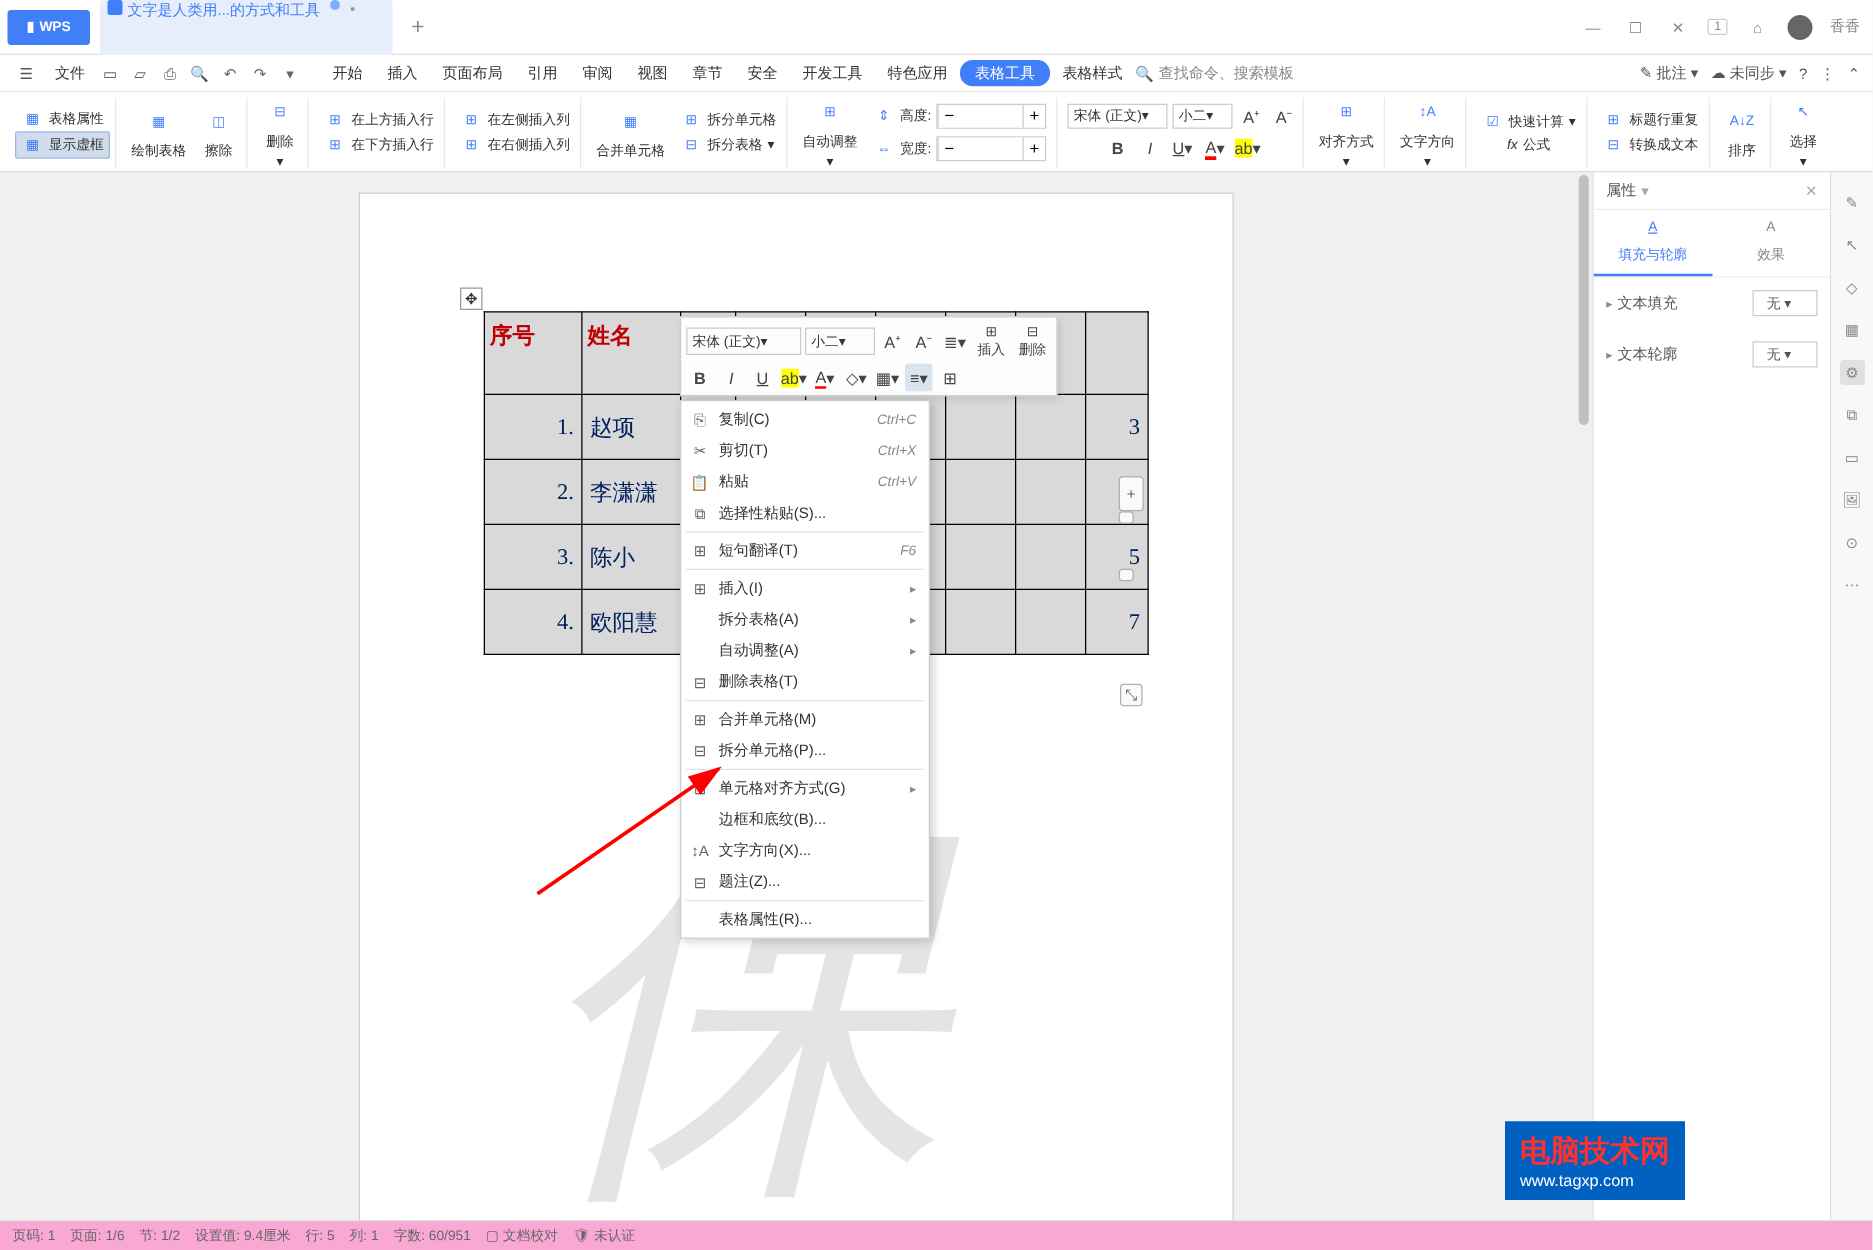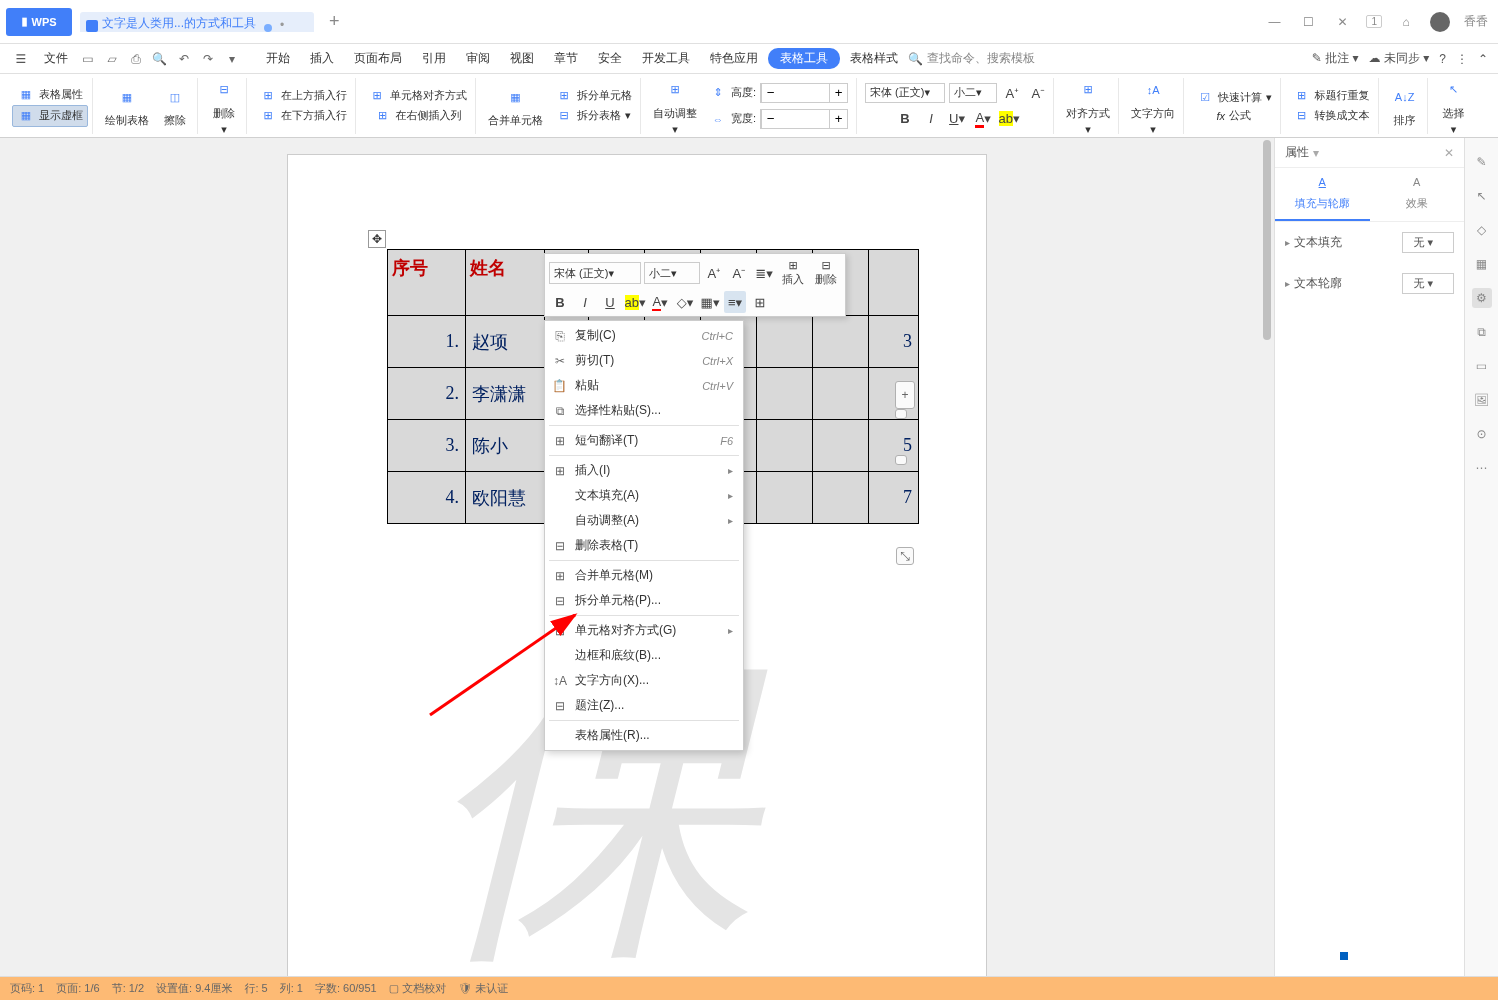--- a/index.html
+++ b/index.html
@@ -1,21 +1,21 @@
 <!DOCTYPE html>
 <html><head>
 <meta charset="utf-8">
 <style>
 * { margin: 0; padding: 0; box-sizing: border-box; font-family: "Microsoft YaHei", sans-serif; }
 body { background: #fff; font-size: 12px; color: #333; overflow: hidden; width: 1498px; height: 1000px; position: relative; }
 
 
 .titlebar { height: 44px; background: #fff; border-bottom: 1px solid #e0e0e0; display: flex; align-items: center; }
 .wps-logo { width: 66px; height: 28px; margin-left: 6px; background: #417ff9; color: #fff; display: flex; align-items: center; justify-content: center; border-radius: 3px; font-weight: bold; font-size: 11px; }
-.tab { height: 20px; margin-left: 8px; padding: 0 30px 0 22px; background: #e6eefb; color: #417ff9; display: flex; align-items: flex-end; border-radius: 3px 3px 0 0; font-size: 12px; position: relative; }
+.tab { height: 44px; margin-left: 8px; padding: 0 30px 0 22px; background: #e6eefb; color: #417ff9; display: flex; align-items: flex-start; border-radius: 3px 3px 0 0; font-size: 12px; position: relative; }
 .tab-doc-icon { position: absolute; left: 6px; width: 12px; height: 12px; background: #417ff9; border-radius: 2px; }
 .tab-indicator { width: 8px; height: 8px; background: #7aaeff; border-radius: 50%; margin: 0 8px; }
 .tab-add { width: 28px; height: 28px; display: flex; align-items: center; justify-content: center; color: #888; font-size: 18px; margin-left: 6px; }
 .titlebar-right { margin-left: auto; display: flex; align-items: center; gap: 14px; padding-right: 10px; color: #888; }
 .win-btn { width: 20px; height: 20px; display: flex; align-items: center; justify-content: center; }
 .avatar { width: 20px; height: 20px; border-radius: 50%; background: #666; }
 .badge1 { border: 1px solid #ccc; padding: 0 4px; font-size: 10px; border-radius: 2px; }
 
 
 .menubar { height: 30px; background: #fff; display: flex; align-items: center; padding: 0 10px; border-bottom: 1px solid #e0e0e0; }
@@ -83,21 +83,21 @@
 .cm-item { display: flex; align-items: center; padding: 4px 10px 4px 30px; font-size: 12px; color: #333; position: relative; }
 .cm-item .cm-icon { position: absolute; left: 7px; width: 16px; height: 16px; color: #666; display: flex; align-items: center; justify-content: center; }
 .cm-item .shortcut { margin-left: auto; color: #888; font-size: 11px; font-style: italic; }
 .cm-item .sub { margin-left: auto; color: #888; font-size: 10px; }
 .cm-sep { height: 1px; background: #e0e0e0; margin: 2px 4px; }
 
 
 .tbl-handle { position: absolute; border: 1px solid #b0b0b0; background: #fafafa; display: flex; align-items: center; justify-content: center; font-size: 12px; color: #666; border-radius: 3px; }
 
 
-.statusbar { position: absolute; bottom: 0; left: 0; right: 0; height: 24px; background: #fdba74; border-top: 1px solid #ddd; display: flex; align-items: center; padding: 0 10px; font-size: 11px; color: #666; gap: 12px; }
+.statusbar { position: absolute; bottom: 0; left: 0; right: 0; height: 24px; background: #f9a8d4; border-top: 1px solid #ddd; display: flex; align-items: center; padding: 0 10px; font-size: 11px; color: #666; gap: 12px; }
 
 
 .arrow-line { position: absolute; z-index: 20; pointer-events: none; }
 
 
 .tag-wm { position: absolute; right: 150px; bottom: 40px; z-index: 30; display: flex; align-items: center; background: #0060c0; padding: 4px; }
 .tag-wm .t { font-size: 60px; font-weight: 900; font-style: italic; color: #fff; padding: 0 8px; letter-spacing: -4px; }
 .tag-wm .txt { display: flex; flex-direction: column; padding: 4px 8px; }
 .tag-wm .txt1 { color: #ff3030; font-size: 24px; font-weight: bold; }
 .tag-wm .txt2 { color: #fff; font-size: 13px; }
@@ -199,21 +199,21 @@
         <span>在上方插入行</span>
       </div>
     <div class="rbtn-h">
         <span class="ricon">⊞</span>
         <span>在下方插入行</span>
       </div>
   </div>
   <div class="rgroup">
     <div class="rbtn-h">
         <span class="ricon">⊞</span>
-        <span>单元格对齐方式</span>
+        <span>在左侧插入列</span>
       </div>
     <div class="rbtn-h">
         <span class="ricon">⊞</span>
         <span>在右侧插入列</span>
       </div>
   </div>
   <div class="rgroup">
     <div class="rgroup-row" style="height:100%">
       <div class="rbtn-v">
           <span class="ricon ricon-lg">▦</span>
@@ -476,21 +476,21 @@
       <span>短句翻译(T)</span>
       <span class="shortcut">F6</span>
     </div>
   <div class="cm-sep"></div>
   <div class="cm-item">
       <span class="cm-icon">⊞</span>
       <span>插入(I)</span>
       <span class="sub">▸</span>
     </div>
   <div class="cm-item">
-      <span>文本填充(A)</span>
+      <span>拆分表格(A)</span>
       <span class="sub">▸</span>
     </div>
   <div class="cm-item">
       <span>自动调整(A)</span>
       <span class="sub">▸</span>
     </div>
   <div class="cm-item">
       <span class="cm-icon">⊟</span>
       <span>删除表格(T)</span>
     </div>
@@ -529,20 +529,24 @@
 <svg class="arrow-line" style="top:605px;left:420px;width:170px;height:120px">
   <defs>
       <marker id="ah" markerWidth="10" markerHeight="10" refX="8" refY="3" orient="auto">
         <path d="M0,0 L0,6 L9,3 z" fill="#ff0000"></path>
       </marker>
     </defs>
   <line x1="10" y1="110" x2="155" y2="10" stroke="#ff0000" stroke-width="3" marker-end="url(#ah)"></line>
 </svg>
 
 <div class="tag-wm">
+  <div class="txt">
+      <span class="txt1">电脑技术网</span>
+      <span class="txt2">www.tagxp.com</span>
+    </div>
 </div>
 
 <div class="statusbar">
   <span>页码: 1</span>
   <span>页面: 1/6</span>
   <span>节: 1/2</span>
   <span>设置值: 9.4厘米</span>
   <span>行: 5</span>
   <span>列: 1</span>
   <span>字数: 60/951</span>

